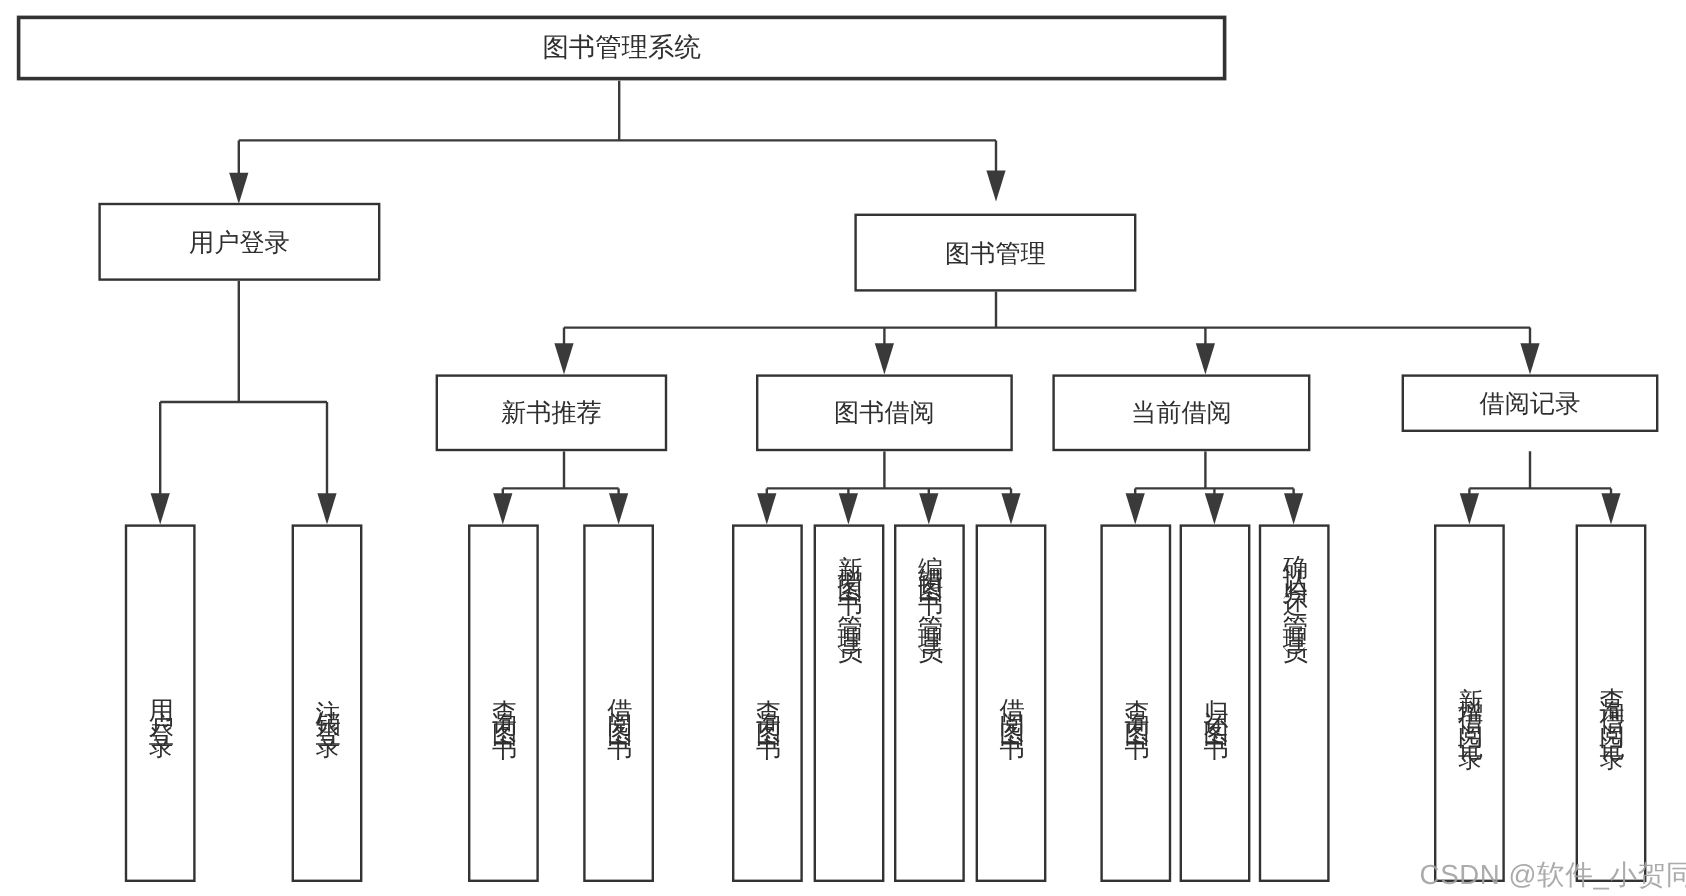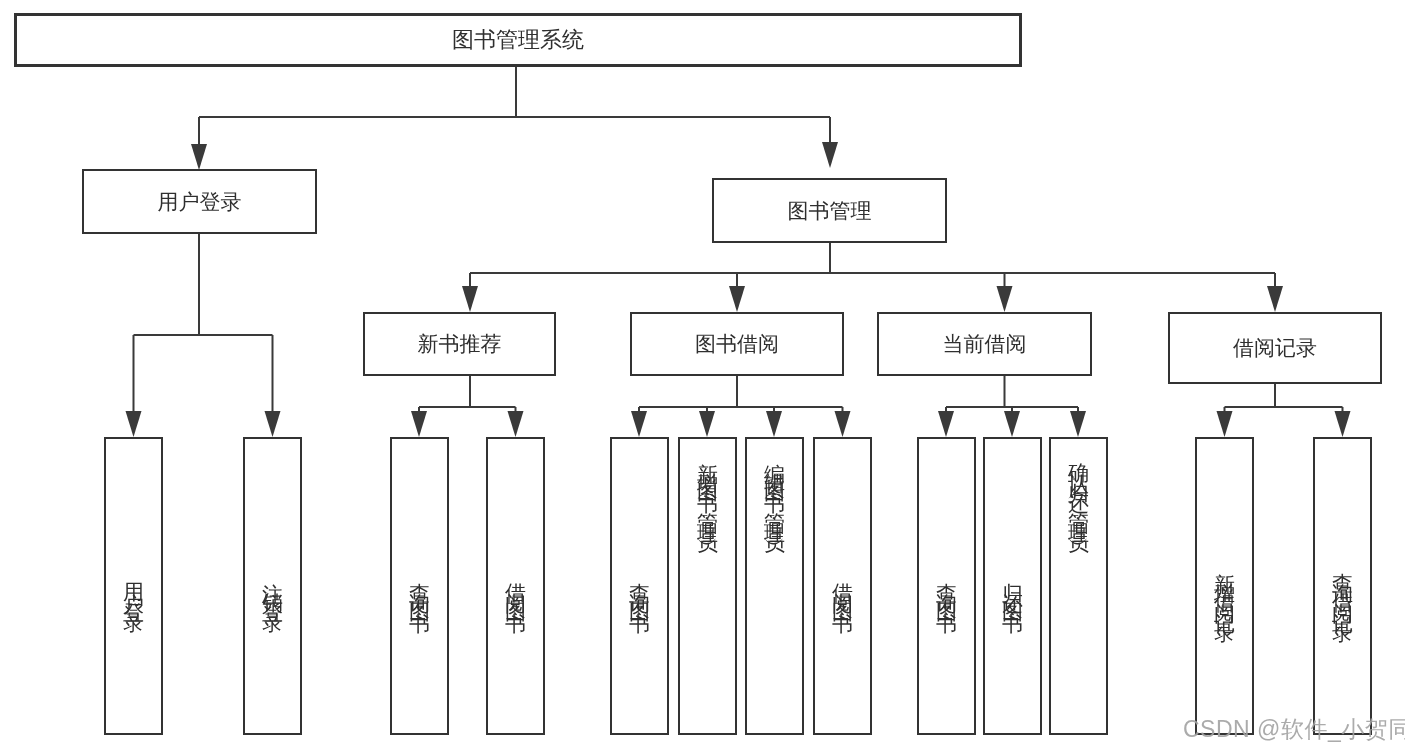--- a/index.html
+++ b/index.html
@@ -103,21 +103,21 @@
 
   <div class="box hnode" style="left:363px;top:312px;width:193px;height:64px;">
     <span>新书推荐</span>
   </div>
   <div class="box hnode" style="left:630px;top:312px;width:214px;height:64px;">
     <span>图书借阅</span>
   </div>
   <div class="box hnode" style="left:877px;top:312px;width:215px;height:64px;">
     <span>当前借阅</span>
   </div>
-  <div class="box hnode" style="left:1168px;top:312px;width:214px;height:72px;">
+  <div class="box hnode" style="left:1168px;top:312px;width:214px;height:48px;">
     <span>借阅记录</span>
   </div>
 
   <div class="box leaf" style="left:104px;">
     <span>用户登录</span>
   </div>
   <div class="box leaf" style="left:243px;">
     <span>注销登录</span>
   </div>
 

